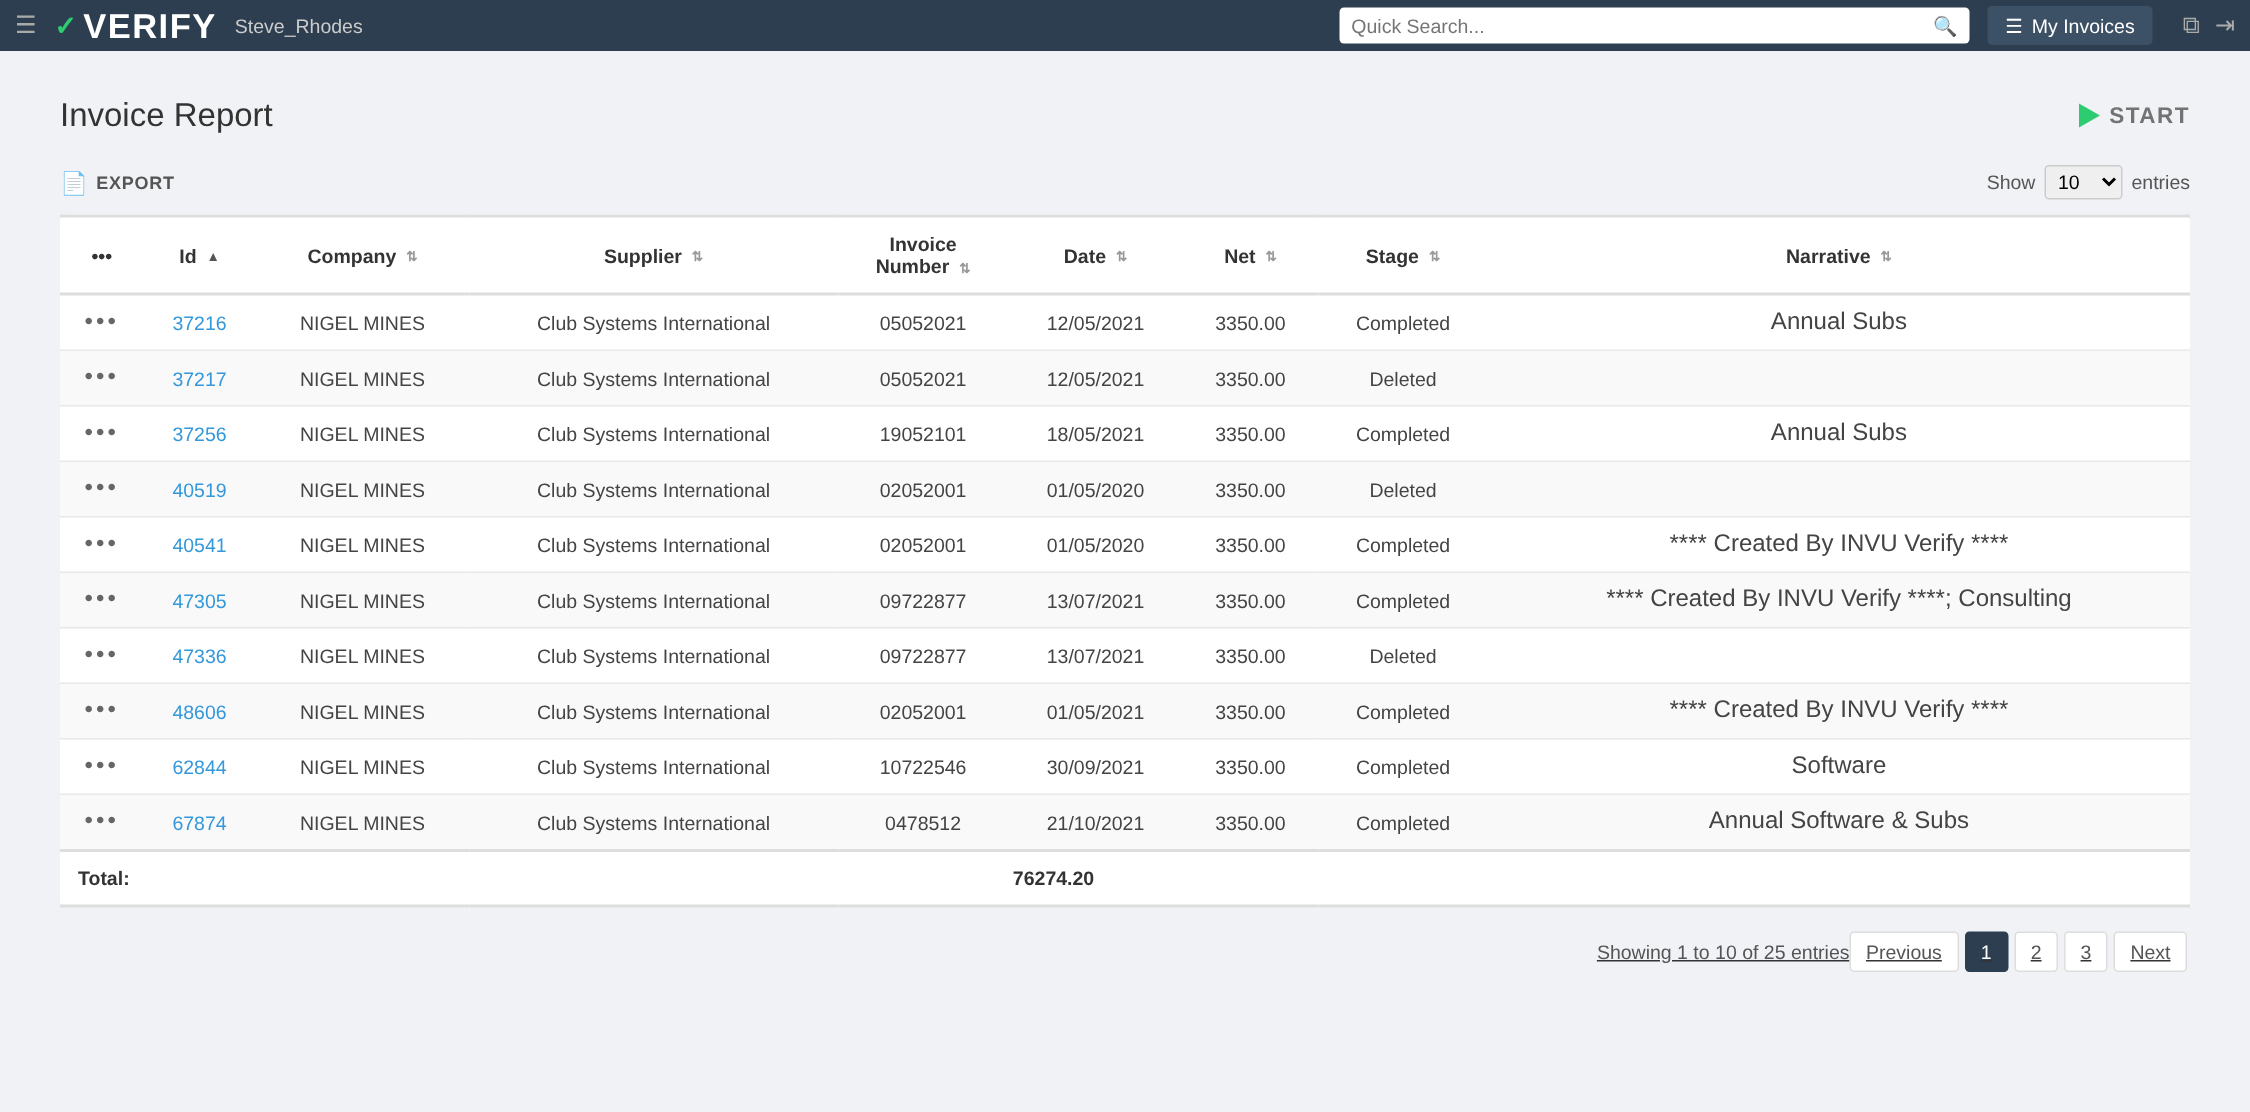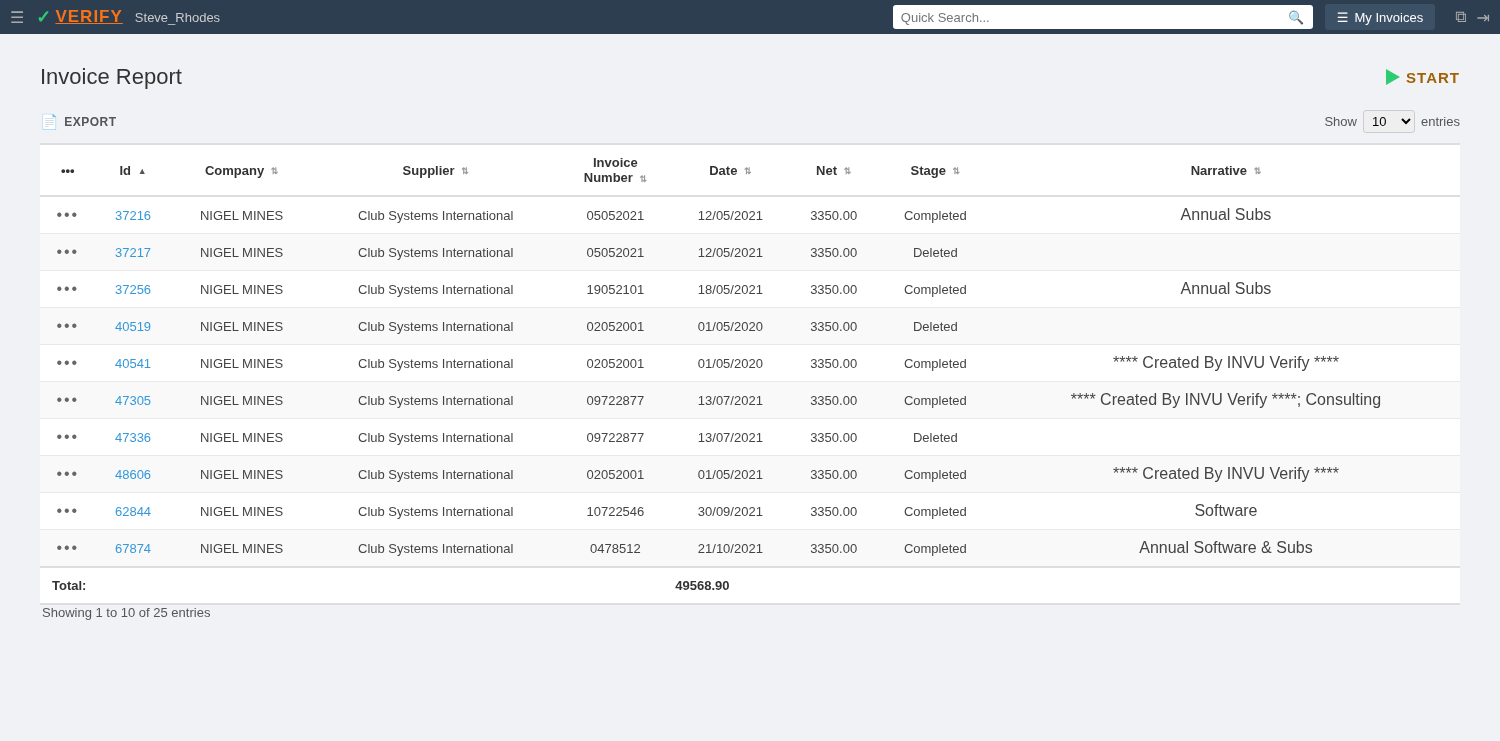--- a/index.html
+++ b/index.html
@@ -10,21 +10,21 @@
       background: #2c3e50;
       display: flex;
       align-items: center;
       height: 34px;
       padding: 0 10px;
       gap: 12px;
     }
     .header-menu-icon { color: #aaa; font-size: 16px; cursor: pointer; }
     .header-logo { display: flex; align-items: center; gap: 4px; }
     .header-logo-check { color: #2ecc71; font-weight: bold; font-size: 18px; }
-    .header-logo-text { color: #f97316; font-weight: bold; font-size: 17px; letter-spacing: 1px; text-decoration: underline; }
+    .header-logo-text { color: #ffffff; font-weight: bold; font-size: 23px; letter-spacing: 1px; }
     .header-username { color: #ccc; font-size: 13px; margin-right: auto; }
 
     .header-search {
       display: flex;
       align-items: center;
       background: white;
       border-radius: 3px;
       padding: 2px 8px;
       width: 420px;
       height: 24px;
@@ -65,21 +65,21 @@
       gap: 24px;
     }
     .page-title { font-size: 22px; font-weight: normal; color: #333; }
 
     .start-btn {
       display: flex;
       align-items: center;
       gap: 6px;
       background: none;
       border: none;
-      color: #a16207;
+      color: #737373;
       font-size: 15px;
       font-weight: bold;
       cursor: pointer;
       letter-spacing: 1px;
     }
     .start-btn-triangle {
       width: 0; height: 0;
       border-top: 8px solid transparent;
       border-bottom: 8px solid transparent;
       border-left: 14px solid #2ecc71;
@@ -166,23 +166,24 @@
     .dots-cell { color: #666; font-size: 16px; letter-spacing: 2px; }
 
     
     .total-row { border-top: 2px solid #ddd; border-bottom: 2px solid #ddd; }
     .total-row td { font-weight: bold; padding: 10px 3px; }
 
     
     .pagination-row {
       display: flex;
       align-items: center;
-      justify-content: flex-start;
-      margin-top: 0;
+      justify-content: flex-end;
+      margin-top: 16px;
       padding: 0 2px;
+      text-decoration: underline;
     }
     .pagination-info { font-size: 13px; color: #555; }
     .pagination-controls { display: flex; align-items: center; gap: 4px; }
     .page-btn {
       padding: 5px 10px;
       border: 1px solid #ddd;
       background: white;
       color: #555;
       border-radius: 3px;
       cursor: pointer;
@@ -369,24 +370,31 @@
             <td>21/10/2021</td>
             <td>3350.00</td>
             <td>Completed</td>
             <td class="narrative-cell">Annual Software &amp; Subs</td>
           </tr>
         </tbody>
       <tfoot>
         <tr class="total-row">
           <td colspan="2" style="text-align:left; padding-left:12px;">Total:</td>
           <td colspan="3"></td>
-          <td>49568.90</td>
+          <td>76274.20</td>
           <td colspan="3"></td>
         </tr>
       </tfoot>
     </table>
   </div>
 
   <div class="pagination-row">
     <span class="pagination-info">Showing 1 to 10 of 25 entries</span>
+    <div class="pagination-controls">
+      <button class="page-btn">Previous</button>
+      <button class="page-btn active">1</button>
+      <button class="page-btn">2</button>
+      <button class="page-btn">3</button>
+      <button class="page-btn">Next</button>
+    </div>
   </div>
 
 </div>
 
 </body></html>

